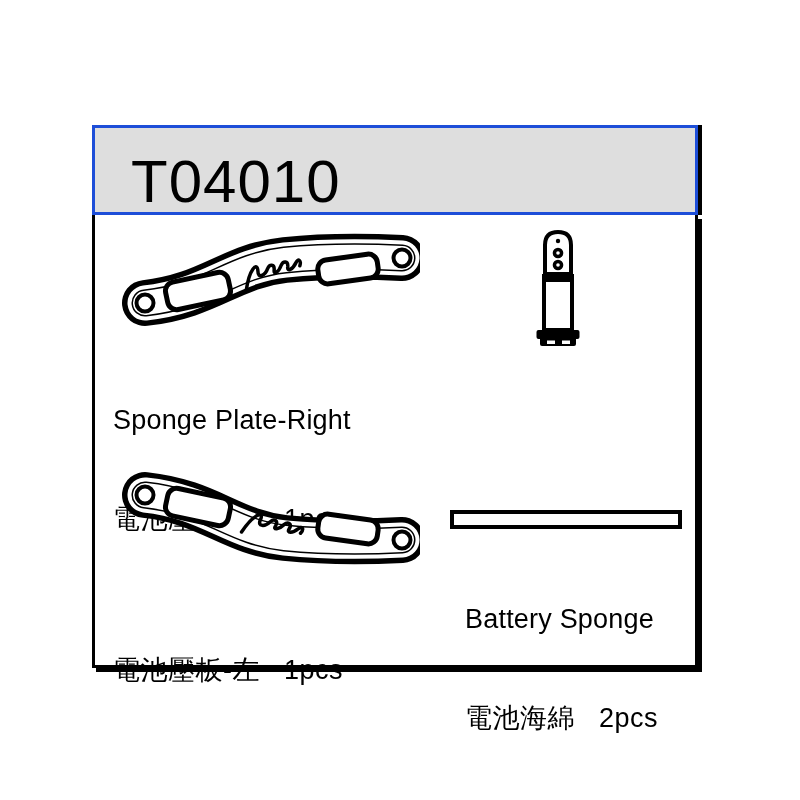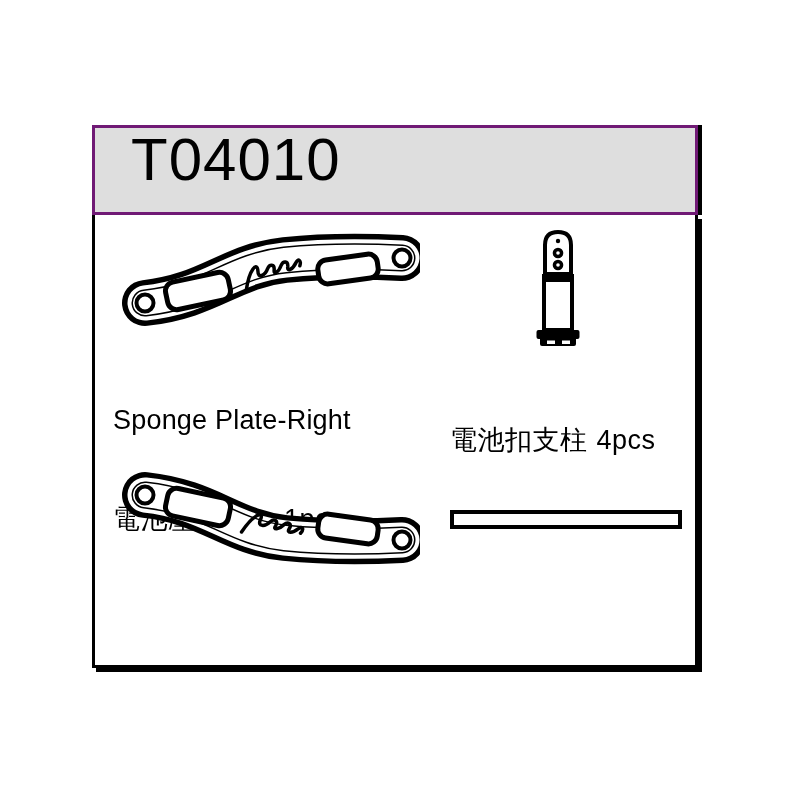--- a/index.html
+++ b/index.html
@@ -2,23 +2,23 @@
 <html><head>
 <meta charset="utf-8">
 <style>
   html,body{margin:0;padding:0;background:#ffffff;}
   .page{
     position:relative;width:800px;height:800px;background:#ffffff;
     font-family:"Liberation Sans",sans-serif;color:#000;overflow:hidden;
   }
   .sheet-header{
     position:absolute;left:92px;top:125px;width:606px;height:90px;
-    box-sizing:border-box;background:#dedede;border:3px solid #701a75;
+    box-sizing:border-box;background:#dedede;border:3px solid #1d4ed8;
     box-shadow:4px 0 0 #000;
-    display:flex;align-items:flex-start;padding-left:36px;
+    display:flex;align-items:flex-end;padding-left:36px;
   }
   .part-number{font-size:60px;line-height:60px;letter-spacing:1px;padding-top:2px;}
   .sheet-main{
     position:absolute;left:92px;top:215px;width:606px;height:453px;
     box-sizing:border-box;background:#ffffff;border:3px solid #000;border-top:none;
     box-shadow:4px 4px 0 #000;
   }
   .illus{position:absolute;}
   .sponge-rect{
     position:absolute;left:450px;top:510px;width:232px;height:19px;
@@ -71,21 +71,20 @@
       <circle cx="22" cy="37" r="1.8" fill="#fff"></circle>
     <rect x="6" y="46" width="32" height="8" fill="#000"></rect>
     <rect x="8" y="52" width="28" height="50" fill="#fff" stroke="#000" stroke-width="4"></rect>
     <rect x="0.5" y="102" width="43" height="9" rx="2" fill="#000"></rect>
     <rect x="4" y="109" width="36" height="9" rx="2" fill="#000"></rect>
     <rect x="11" y="112.5" width="8" height="3.5" fill="#fff"></rect>
     <rect x="26" y="112.5" width="8" height="3.5" fill="#fff"></rect>
   </svg>
 
   <div class="label" style="left:450px;top:358px">
-    <div class="zh"><span>電池扣支柱</span><span class="gap-narrow">4pcs</span></div>
   </div>
 
   <svg class="illus" style="left:100px;top:462px" width="320" height="110" viewBox="0 0 320 110">
     <g transform="translate(0,110) scale(1,-1)">
       <g fill="none" stroke="#000" stroke-linecap="round" stroke-linejoin="round">
         <path d="M45 77 C110 70 130 40 185 34 C225 30 262 30 302 32" stroke-width="46"></path>
         <path d="M45 77 C110 70 130 40 185 34 C225 30 262 30 302 32" stroke="#fff" stroke-width="35"></path>
         <path d="M45 77 C110 70 130 40 185 34 C225 30 262 30 302 32" stroke-width="27"></path>
         <path d="M45 77 C110 70 130 40 185 34 C225 30 262 30 302 32" stroke="#fff" stroke-width="24"></path>
       </g>
@@ -93,18 +92,23 @@
       <circle cx="302" cy="32" r="8.5" fill="#fff" stroke="#000" stroke-width="4"></circle>
       <rect x="66" y="51" width="64" height="28" rx="9" fill="#fff" stroke="#000" stroke-width="5" transform="rotate(-12 98 65)"></rect>
       <rect x="218" y="31" width="60" height="24" rx="9" fill="#fff" stroke="#000" stroke-width="5" transform="rotate(-8 248 43)"></rect>
     </g>
     <g transform="translate(171,66) rotate(12)">
       <path d="M-28 10 C-20 -10 -10 -16 -12 -6 C-14 2 -6 0 -2 -6 C1 -10 6 -9 4 -3 C2 2 8 0 12 -6 C15 -10 20 -9 18 -3 C16 2 22 1 27 -5 C30 -9 33 -6 30 -1" fill="none" stroke="#000" stroke-width="3.5" stroke-linecap="round"></path>
     </g>
   </svg>
 
   <div class="label" style="left:113px;top:588px">
+    <div class="zh"><span>電池壓板-左</span><span class="gap-wide">1pcs</span></div>
   </div>
 
   <div class="sponge-rect"></div>
 
+  <div class="label" style="left:465px;top:537px">
+    <div class="en">Battery Sponge</div>
+    <div class="zh"><span>電池海綿</span><span class="gap-wide">2pcs</span></div>
+  </div>
 
 </div>
 
 </body></html>

